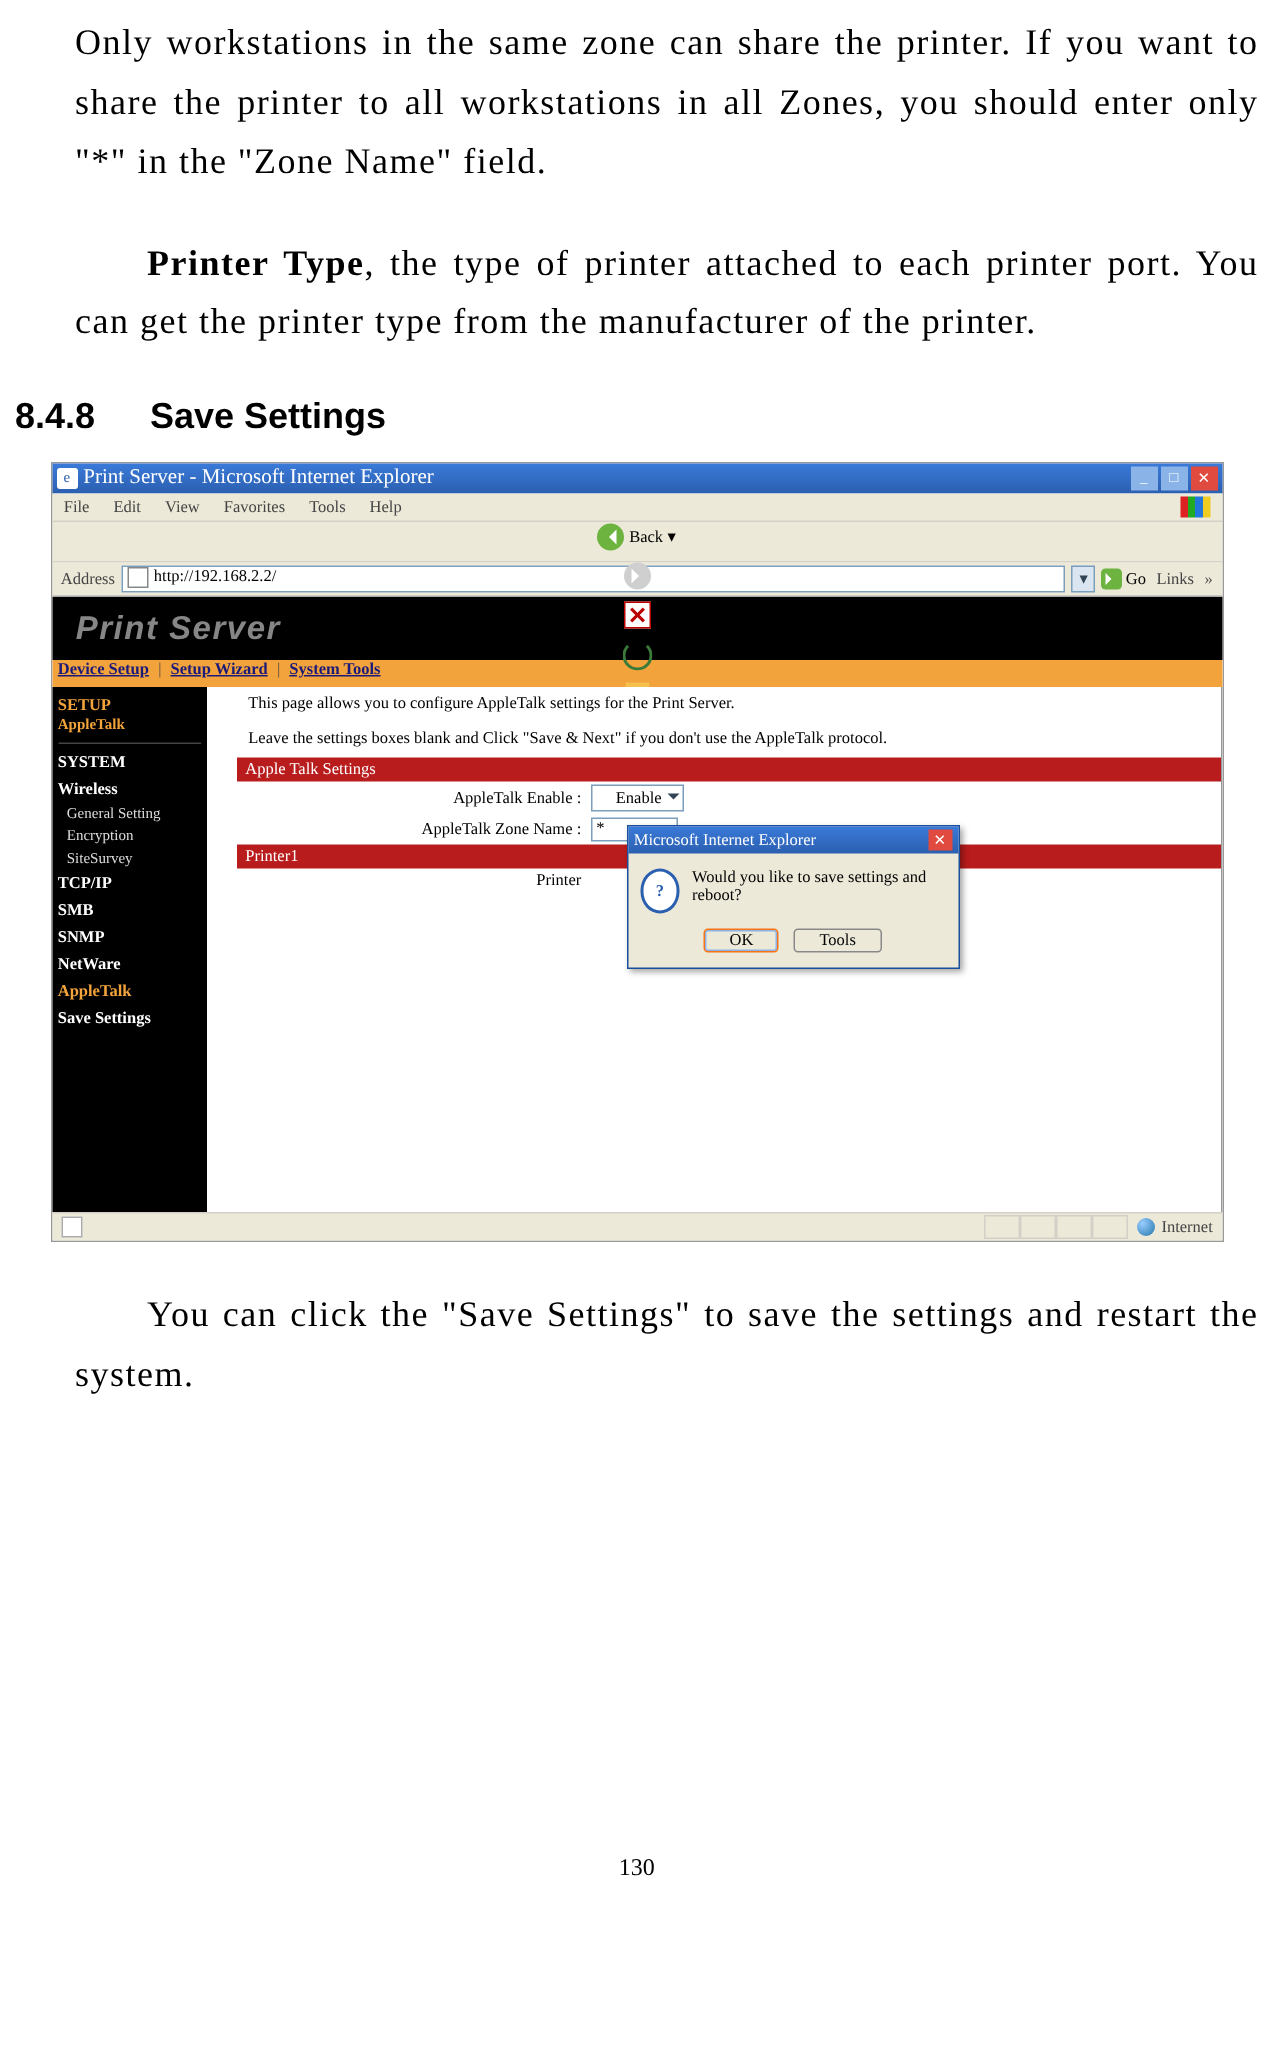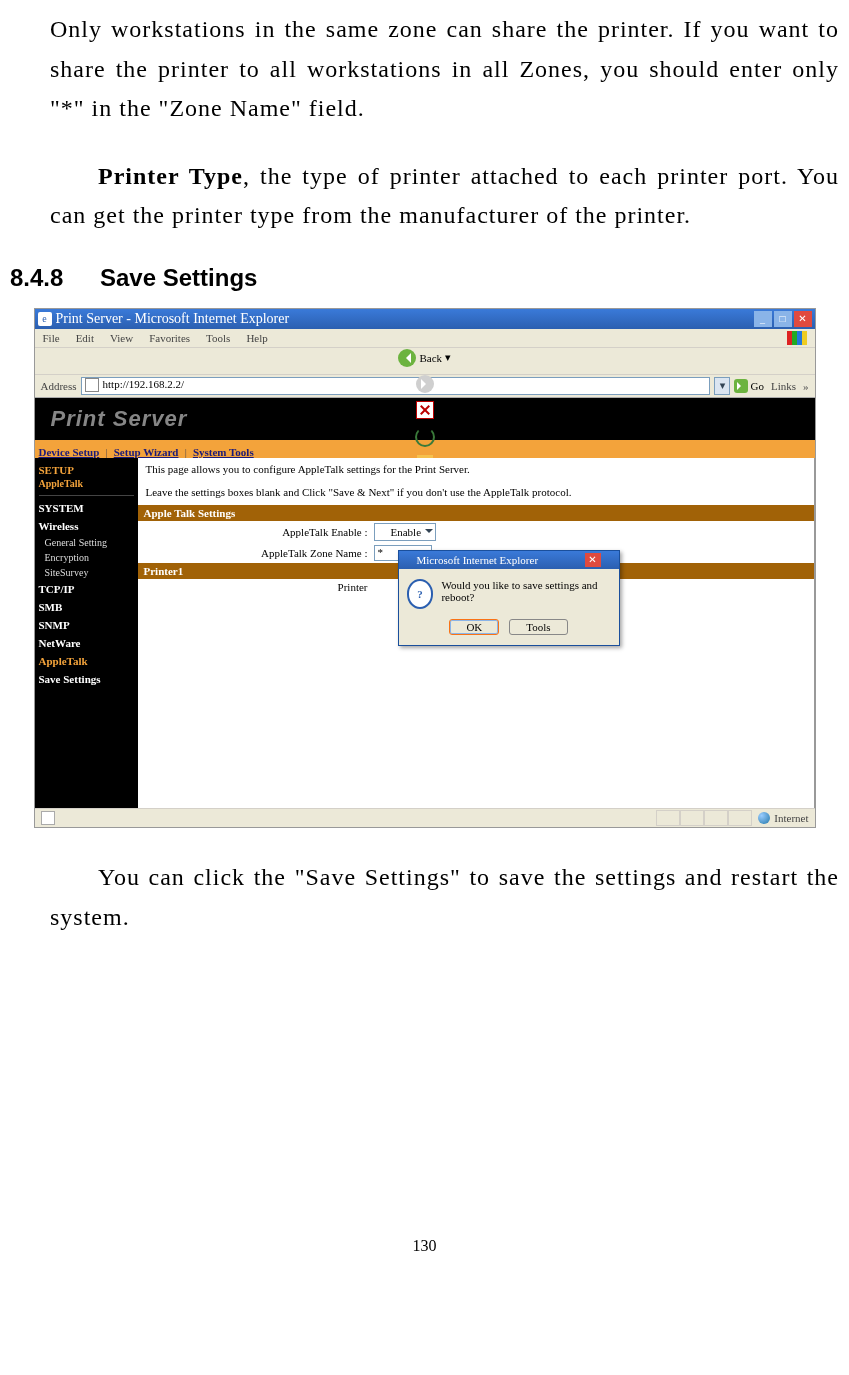--- a/index.html
+++ b/index.html
@@ -112,54 +112,54 @@
 
   .ps-content{ background:#fff; }
   .ps-header {
     background:#000; height:42px; display:flex; align-items:center; padding:0 16px;
   }
   .ps-logo {
     font-family: Verdana, Tahoma, sans-serif; font-size:22px; font-weight:bold;
     font-style: italic; color:#868686; letter-spacing:1px;
   }
   .ps-tabs {
-    background:#f3a33b; height:18px; display:flex;align-items:flex-end; gap:6px;
+    background:#f3a33b; height:18px; display:flex;align-items:flex-start; gap:6px;
     padding:0 4px; font-family: Tahoma; font-size:11px; font-weight:bold;
   }
   .ps-tabs a { color:#1a1a7a; text-decoration:underline; }
   .ps-tabs .sep{ color:#864; }
 
-  .ps-body { display:flex; }
+  .ps-body { display:flex;gap:20px; }
   .ps-side {
     width:95px; background:#000; padding:6px 4px 40px; font-family: Tahoma;
   }
   .side-title{ color:#f3a33b; font-size:11px; font-weight:bold; margin-bottom:2px;}
   .side-sub{ color:#f3a33b; font-size:10px; font-weight:bold; margin-bottom:6px;}
   .side-sep{ height:1px; background:#444; margin:3px 0;}
   .side-item{ color:#fff; font-size:11px; font-weight:bold; padding:3px 0;}
   .side-subitem{ color:#ddd; font-size:10px; padding:2px 0 2px 6px;}
   .side-active{ color:#f3a33b; font-weight:bold;}
 
   .ps-main{ flex:1; background:#fff; font-family:Tahoma; font-size:11px; color:#000; position:relative; min-height:350px; border-right:1px solid #999;}
   .ps-intro{ padding:4px 8px; line-height:1.4; }
-  .section-bar{ background:#a16207; color:#fff; font-weight:bold; padding:2px 6px; }
+  .section-bar{ background:#b91c1c; color:#fff; font-weight:normal; padding:2px 6px; }
   .form-row{ display:flex; align-items:center; padding:2px 0;}
   .form-row .lbl{ width:230px; text-align:right; padding-right:6px; }
   .sel{ border:1px solid #7b9ebd; background:#fff; font-size:11px; height:16px; padding:0 14px 0 16px; display:inline-flex;align-items:center;position:relative;}
   .sel::after{content:"";position:absolute;right:2px;top:5px;border:4px solid transparent;border-top-color:#345;}
   .txt{ border:1px solid #7b9ebd; background:#fff; font-size:11px; height:14px; width:50px; padding:0 3px;}
 
   
   .dlg {
     position:absolute; left:260px; top:92px; width:220px; background:#ece9d8;
     border:1px solid #1a4f9c; font-family:Tahoma; font-size:11px;
     box-shadow:2px 2px 4px rgba(0,0,0,0.35);
   }
   .dlg-title{ background:linear-gradient(#3a7ad9,#2b5fb0); color:#fff; height:18px;
-    display:flex;align-items:center;justify-content:space-between; padding:0 18px;}
+    display:flex;align-items:center;justify-content:space-between; padding:0 4px;}
   .dlg-close{ width:16px;height:14px;background:#e04a3f;color:#fff;display:flex;align-items:center;justify-content:center;font-size:10px;}
   .dlg-body{ display:flex; gap:8px; padding:10px 8px 6px;}
   .dlg-ico{ width:26px;height:26px;border:2px solid #2b5fb0;border-radius:50%;
     display:flex;align-items:center;justify-content:center;color:#2b5fb0;font-weight:bold;background:#fff;}
   .dlg-btns{ display:flex; gap:10px; justify-content:center; padding:4px 0 10px;}
   .dlg-btn{ font-family:Tahoma; font-size:11px; padding:1px 16px; background:#ece9d8;
     border:1px solid #888; border-radius:3px;}
   .dlg-btn.ok{ border:1px solid #f97316; box-shadow:0 0 0 1px #8ab4e8 inset;}
 
   .statusbar{ background:#ece9d8; height:18px; border-top:1px solid #d4d0c8; display:flex;align-items:center;justify-content:space-between; padding:0 6px; font-family:Tahoma; font-size:11px; color:#444;}

